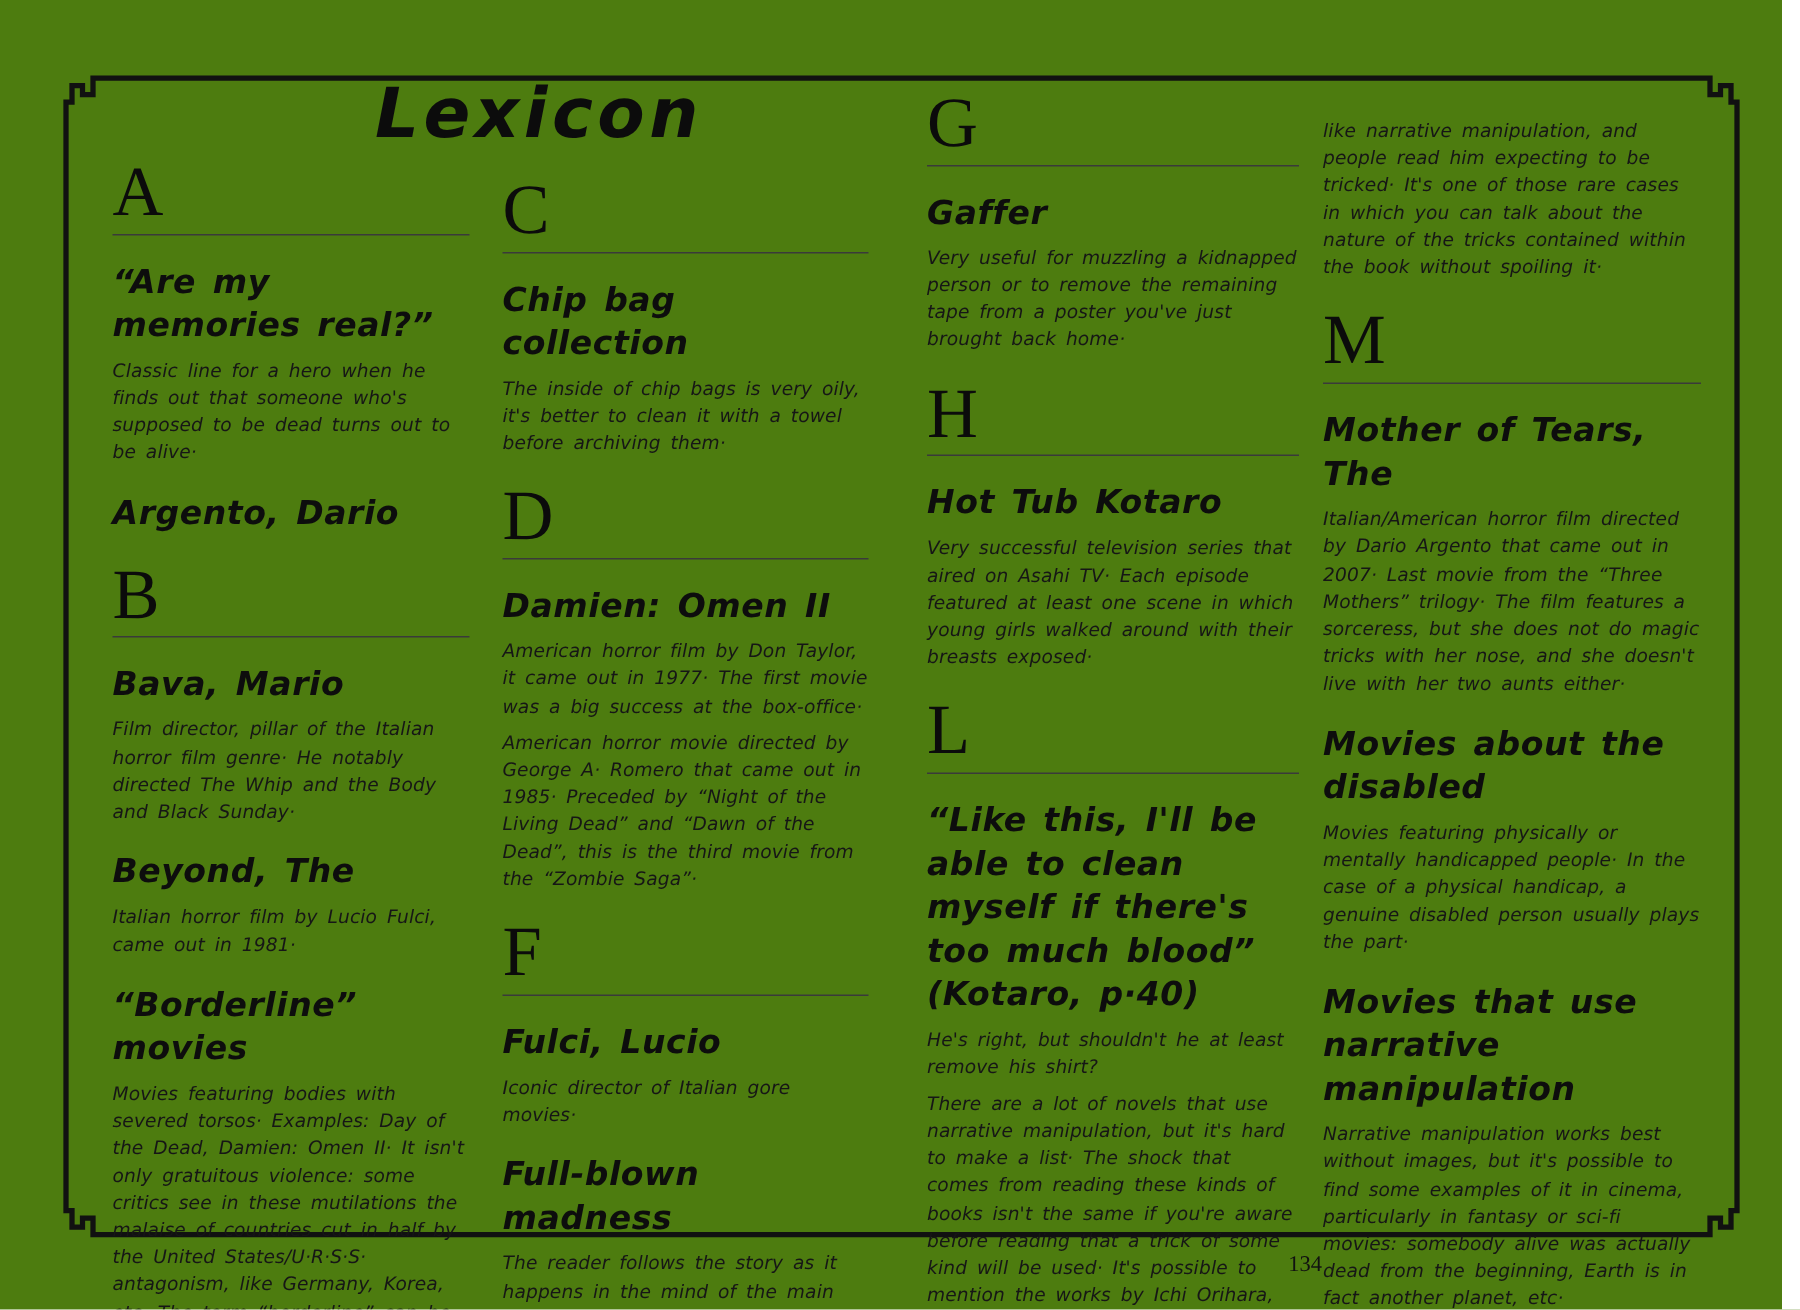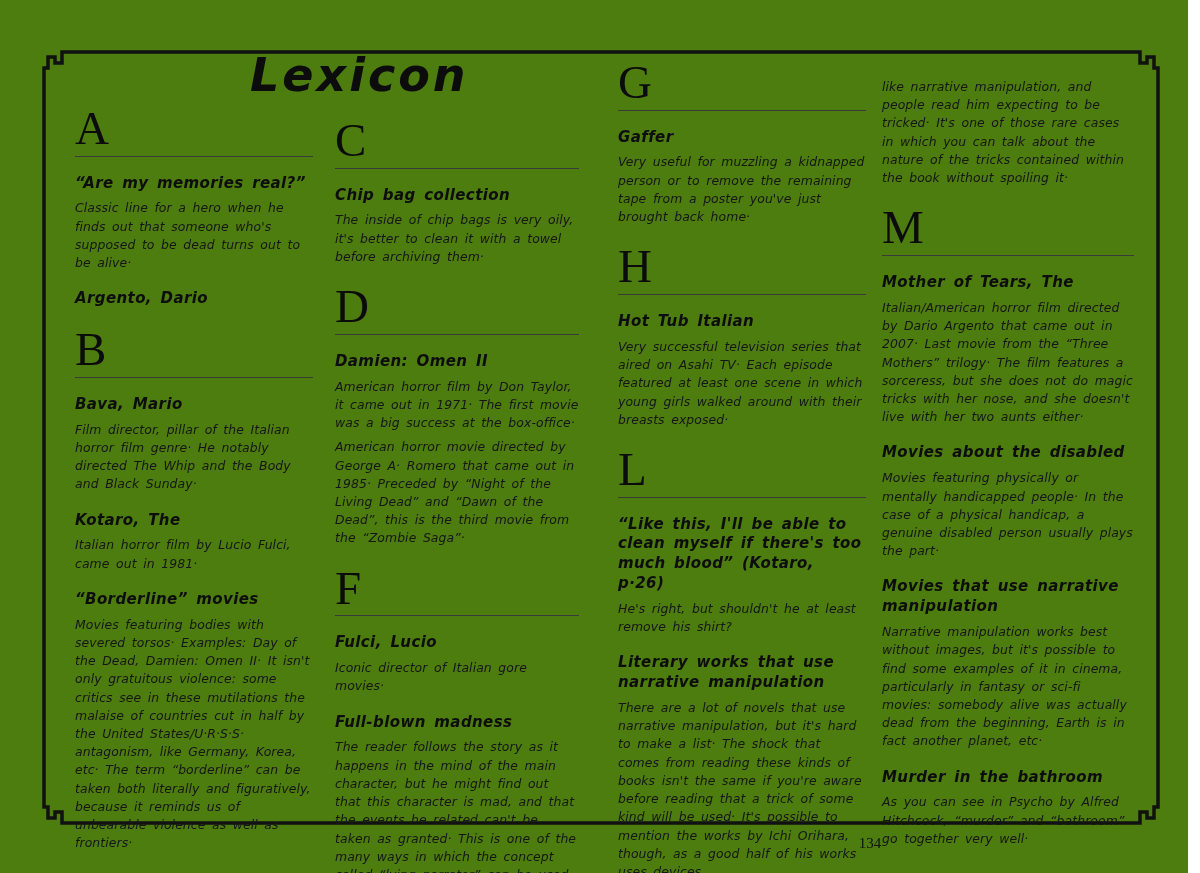--- a/index.html
+++ b/index.html
@@ -25,21 +25,21 @@
   .letter {
     font-family: "Liberation Serif", serif;
     font-size:47px; line-height:0.95; font-weight:normal;
     color:#0b0b0b;
     border-bottom:1.5px solid #3a3a3a;
     padding-bottom:5px; margin:18px 0 6px 0;
   }
   .col .letter:first-child { margin-top:0; }
   .term {
     font-style:italic; font-weight:bold;
-    font-size:15px; line-height:1.32;
+    font-size:22px; line-height:1.32;
     letter-spacing:0.4px; word-spacing:3px;
     margin:17px 0 5px 0; color:#0d0d0d;
   }
   .def {
     font-style:italic;
     font-size:12.4px; line-height:1.47;
     word-spacing:2.5px; letter-spacing:0.1px;
     margin:6px 0 4px 0; color:#161616;
   }
   .def.cont { margin-top:14px; }
@@ -64,50 +64,49 @@
   <div class="page-title">Lexicon</div>
 
   <div class="col col1">
       <div class="letter">A</div>
       <div class="term">“Are my memories real?”</div>
       <p class="def">Classic line for a hero when he finds out that someone who's supposed to be dead turns out to be alive·</p>
       <div class="term">Argento, Dario</div>
       <div class="letter">B</div>
       <div class="term">Bava, Mario</div>
       <p class="def">Film director, pillar of the Italian horror film genre· He notably directed The Whip and the Body and Black Sunday·</p>
-      <div class="term">Kotaro, The</div>
+      <div class="term">Beyond, The</div>
       <p class="def">Italian horror film by Lucio Fulci, came out in 1981·</p>
       <div class="term">“Borderline” movies</div>
       <p class="def">Movies featuring bodies with severed torsos· Examples: Day of the Dead, Damien: Omen II· It isn't only gratuitous violence: some critics see in these mutilations the malaise of countries cut in half by the United States/U·R·S·S· antagonism, like Germany, Korea, etc· The term “borderline” can be taken both literally and figuratively, because it reminds us of unbearable violence as well as frontiers·</p>
     </div>
   <div class="col col2">
       <div class="letter">C</div>
       <div class="term">Chip bag collection</div>
       <p class="def">The inside of chip bags is very oily, it's better to clean it with a towel before archiving them·</p>
       <div class="letter">D</div>
       <div class="term">Damien: Omen II</div>
-      <p class="def">American horror film by Don Taylor, it came out in 1971· The first movie was a big success at the box-office·</p>
+      <p class="def">American horror film by Don Taylor, it came out in 1977· The first movie was a big success at the box-office·</p>
       <p class="def">American horror movie directed by George A· Romero that came out in 1985· Preceded by “Night of the Living Dead” and “Dawn of the Dead”, this is the third movie from the “Zombie Saga”·</p>
       <div class="letter">F</div>
       <div class="term">Fulci, Lucio</div>
       <p class="def">Iconic director of Italian gore movies·</p>
       <div class="term">Full-blown madness</div>
       <p class="def">The reader follows the story as it happens in the mind of the main character, but he might find out that this character is mad, and that the events he related can't be taken as granted· This is one of the many ways in which the concept called “lying narrator” can be used·</p>
     </div>
   <div class="col col3">
       <div class="letter">G</div>
       <div class="term">Gaffer</div>
       <p class="def">Very useful for muzzling a kidnapped person or to remove the remaining tape from a poster you've just brought back home·</p>
       <div class="letter">H</div>
-      <div class="term">Hot Tub Italian</div>
+      <div class="term">Hot Tub Kotaro</div>
       <p class="def">Very successful television series that aired on Asahi TV· Each episode featured at least one scene in which young girls walked around with their breasts exposed·</p>
       <div class="letter">L</div>
-      <div class="term">“Like this, I'll be able to clean myself if there's too much blood” (Kotaro, p·26)</div>
+      <div class="term">“Like this, I'll be able to clean myself if there's too much blood” (Kotaro, p·40)</div>
       <p class="def">He's right, but shouldn't he at least remove his shirt?</p>
-      <div class="term">Literary works that use narrative manipulation</div>
       <p class="def">There are a lot of novels that use narrative manipulation, but it's hard to make a list· The shock that comes from reading these kinds of books isn't the same if you're aware before reading that a trick of some kind will be used· It's possible to mention the works by Ichi Orihara, though, as a good half of his works uses devices</p>
     </div>
   <div class="col col4">
       <p class="def cont">like narrative manipulation, and people read him expecting to be tricked· It's one of those rare cases in which you can talk about the nature of the tricks contained within the book without spoiling it·</p>
       <div class="letter">M</div>
       <div class="term">Mother of Tears, The</div>
       <p class="def">Italian/American horror film directed by Dario Argento that came out in 2007· Last movie from the “Three Mothers” trilogy· The film features a sorceress, but she does not do magic tricks with her nose, and she doesn't live with her two aunts either·</p>
       <div class="term">Movies about the disabled</div>
       <p class="def">Movies featuring physically or mentally handicapped people· In the case of a physical handicap, a genuine disabled person usually plays the part·</p>
       <div class="term">Movies that use narrative manipulation</div>

